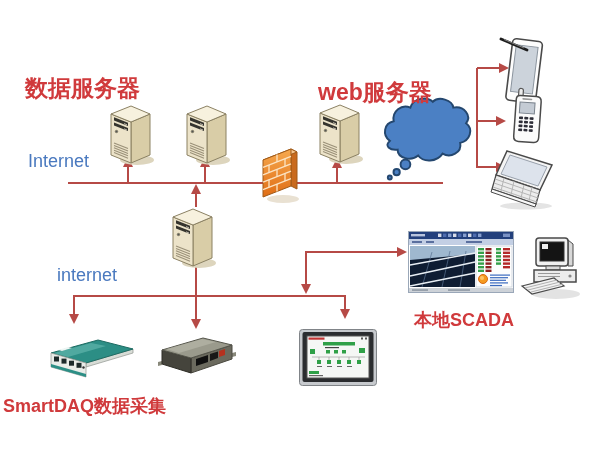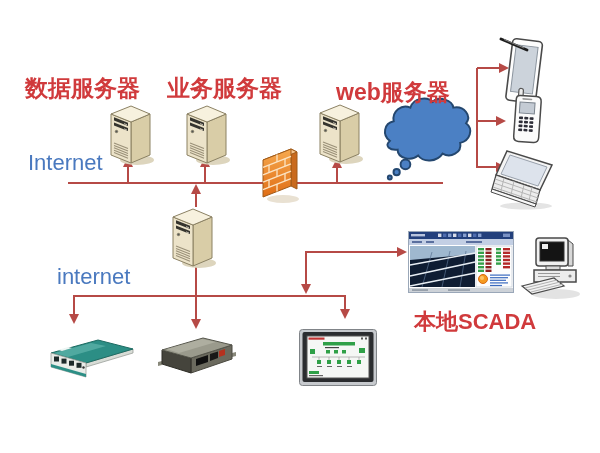--- a/index.html
+++ b/index.html
@@ -11,21 +11,21 @@
   }
   html,body{margin:0;padding:0;background:#fff;}
   #stage{
     position:relative;width:600px;height:453px;background:#ffffff;
     font-family:"Liberation Sans","DejaVu Sans",sans-serif;overflow:hidden;
   }
   .label{position:absolute;color:var(--label-red);font-weight:bold;white-space:nowrap;line-height:1;}
   .label.blue{color:var(--label-blue);font-weight:normal;}
   .sz19{font-size:23px;}
   .sz20{font-size:20px;}
-  .sz21{font-size:22px;}
+  .sz21{font-size:18px;}
   .icon{position:absolute;}
   svg{display:block;overflow:visible;}
   #wires{position:absolute;left:0;top:0;z-index:1;}
   .icon{z-index:2;}
   .label{z-index:3;}
   .wire{stroke:var(--line-red);stroke-width:2;fill:none;}
   .head{fill:var(--line-red);stroke:none;}
 </style>
 </head>
 <body>
@@ -342,19 +342,19 @@
       <rect x="18" y="37" width="5" height="1"></rect>
         <rect x="28" y="37" width="5" height="1"></rect>
       <rect x="38" y="37" width="5" height="1"></rect>
         <rect x="48" y="37" width="5" height="1"></rect>
     </g>
     <rect x="10" y="42" width="10" height="3" fill="#2fa048"></rect>
     <rect x="10" y="46" width="14" height="1.2" fill="#666"></rect>
   </svg>
 
   <div class="label sz19" style="left:25px;top:77px">数据服务器</div>
-  <div class="label sz19" style="left:167px;top:77px">业务服务器</div>
-  <div class="label sz19" style="left:336px;top:81px">web服务器</div>
+  <div class="label sz19" style="left:318px;top:81px">web服务器</div>
   <div class="label blue sz21" style="left:28px;top:152px">Internet</div>
   <div class="label blue sz21" style="left:57px;top:266px">internet</div>
   <div class="label sz21" style="left:414px;top:311px">本地SCADA</div>
+  <div class="label sz21" style="left:3px;top:397px">SmartDAQ数据采集</div>
 
 </div>
 
 </body></html>

